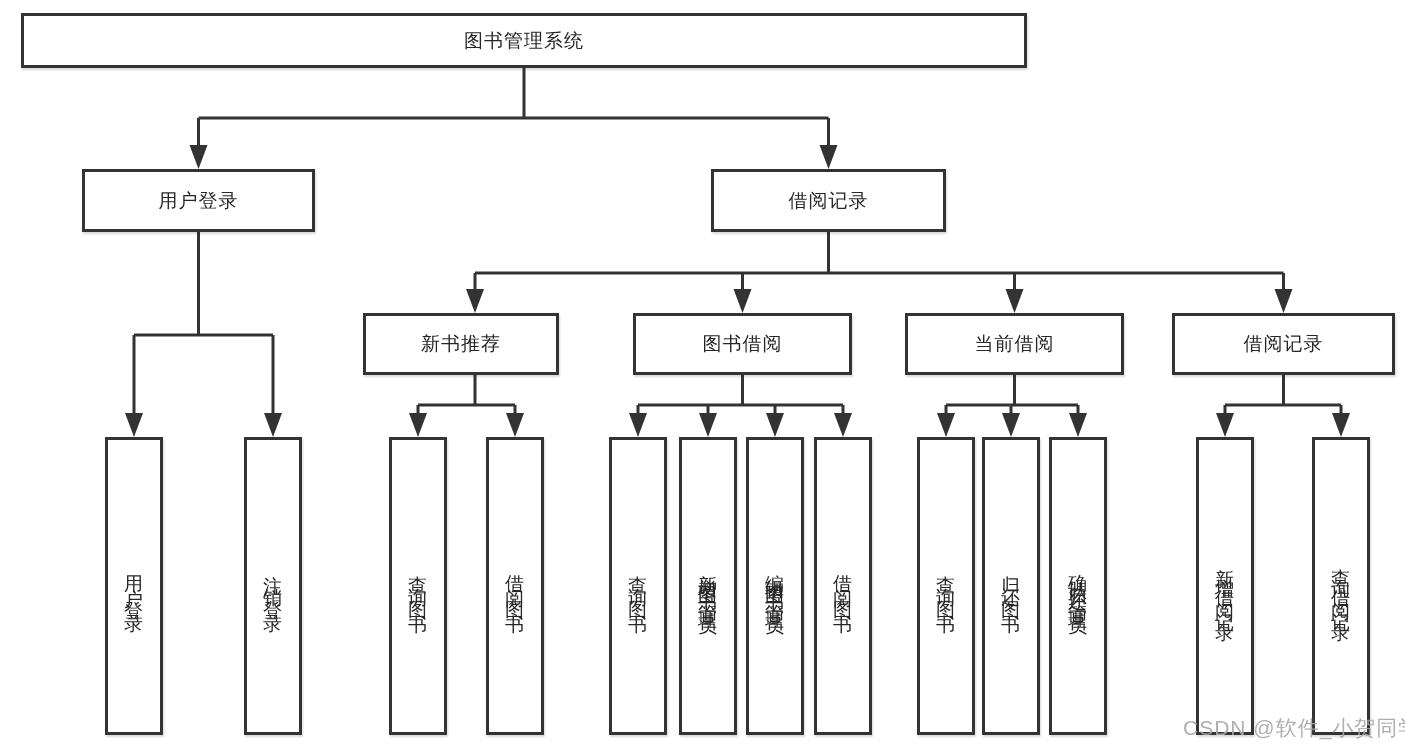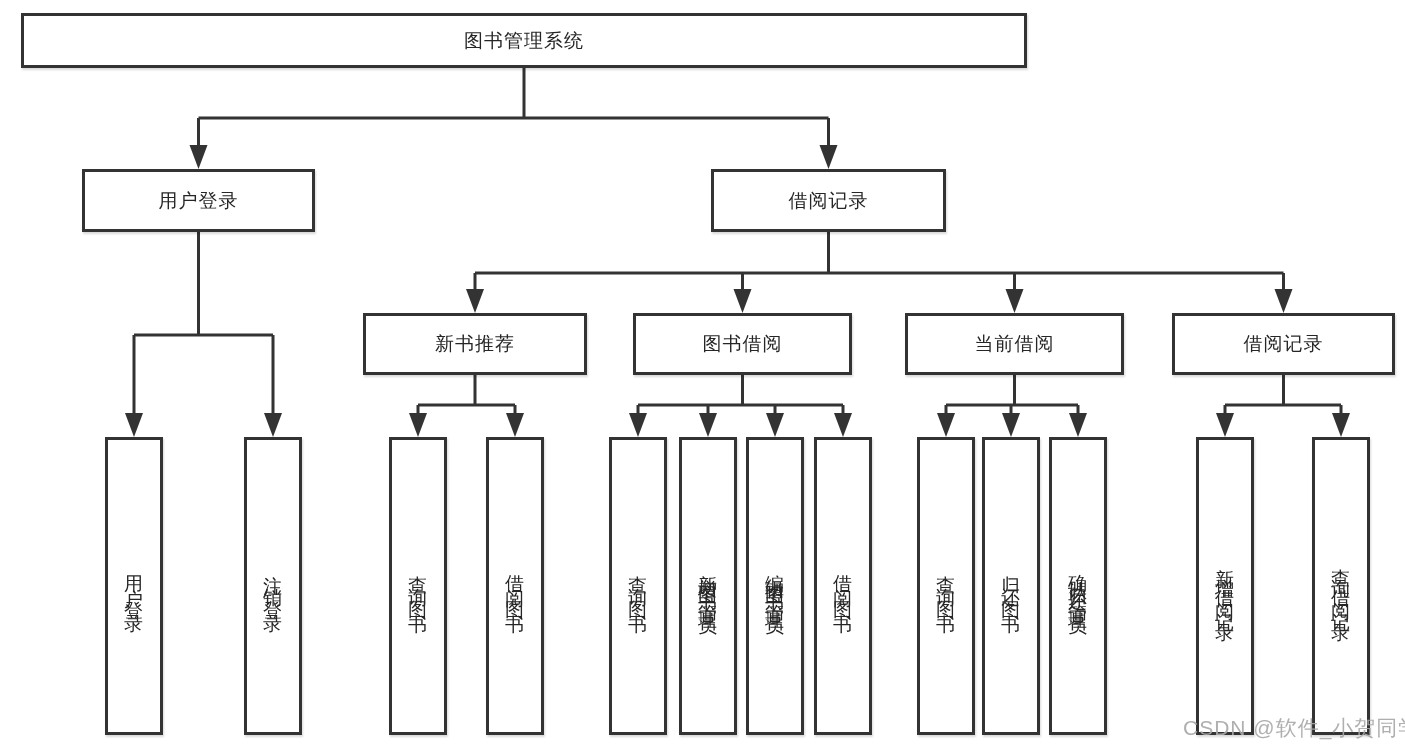--- a/index.html
+++ b/index.html
@@ -75,21 +75,21 @@
     <span>图书管理系统</span>
   </div>
 
   <div class="node hnode" style="left:82px;top:169px;width:233px;height:63px;">
     <span>用户登录</span>
   </div>
   <div class="node hnode" style="left:711px;top:169px;width:235px;height:63px;">
     <span>借阅记录</span>
   </div>
 
-  <div class="node hnode" style="left:363px;top:313px;width:224px;height:62px;">
+  <div class="node hnode" style="left:363px;top:313px;width:196px;height:62px;">
     <span>新书推荐</span>
   </div>
   <div class="node hnode" style="left:633px;top:313px;width:219px;height:62px;">
     <span>图书借阅</span>
   </div>
   <div class="node hnode" style="left:1172px;top:313px;width:223px;height:62px;">
     <span>借阅记录</span>
   </div>
   <div class="node hnode" style="left:905px;top:313px;width:219px;height:62px;">
     <span>当前借阅</span>

